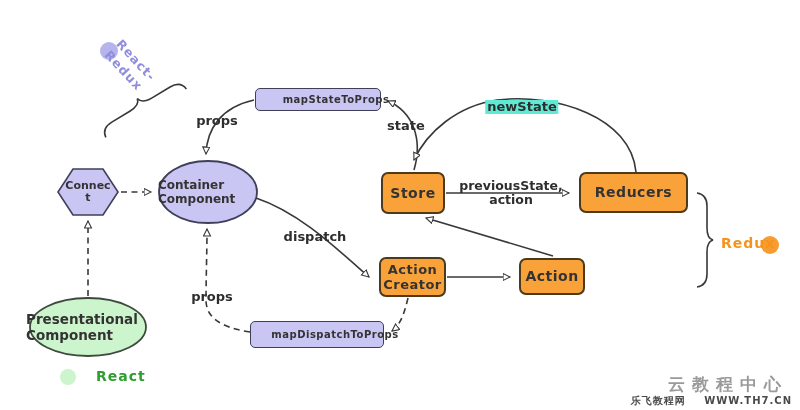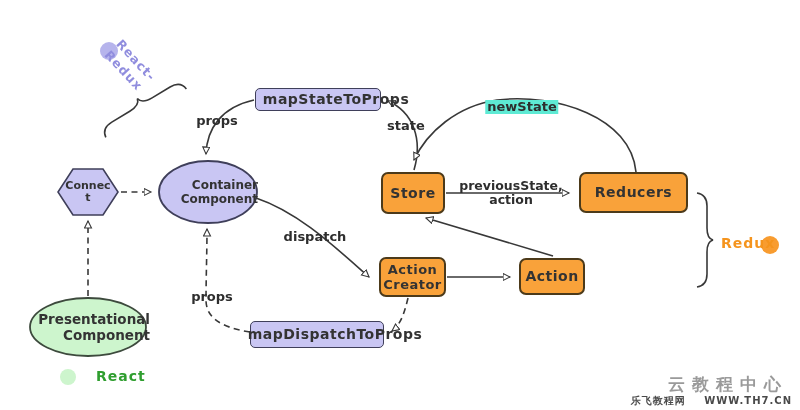--- a/index.html
+++ b/index.html
@@ -6,23 +6,23 @@
   .stage{
     position:relative;width:800px;height:410px;background:var(--background,#fff);
     font-family:"DejaVu Sans","Liberation Sans",sans-serif;overflow:hidden;
   }
   .stage svg{position:absolute;left:0;top:0;}
   .node{
     position:absolute;display:flex;flex-direction:column;align-items:center;justify-content:center;
     box-sizing:border-box;font-weight:bold;color:var(--node-text,#333);text-align:center;
     letter-spacing:.5px;line-height:1.18;
   }
-  .box-purple{background:var(--purple-fill);border:1.5px solid var(--purple-stroke);border-radius:5px;font-size:14px;padding-left:36px;}
+  .box-purple{background:var(--purple-fill);border:1.5px solid var(--purple-stroke);border-radius:5px;font-size:10px;padding-left:36px;}
   .box-orange{background:var(--orange-fill);border:2px solid var(--orange-stroke);border-radius:7px;font-size:14px;text-align:right;}
-  .ellipse-label,.hex-label{position:absolute;display:flex;flex-direction:column;align-items:flex-end;justify-content:center;
+  .ellipse-label,.hex-label{position:absolute;display:flex;flex-direction:column;align-items:flex-start;justify-content:center;
     font-weight:bold;color:var(--node-text,#333);text-align:center;line-height:1.2;}
   .hex-label{font-size:11px;overflow-wrap:anywhere;line-height:1.1;}
   .edge-label{
     position:absolute;transform:translate(-50%,-50%);font-weight:bold;font-size:13px;
     color:var(--label-text,#2e2e2e);white-space:nowrap;text-align:center;line-height:14px;
   }
   .bg-white{background:#5eead4;padding:0 2px;}
   .legend-label{position:absolute;font-weight:bold;white-space:nowrap;}
   .rr-label{
     position:absolute;left:100px;top:52px;font-weight:bold;font-size:12.5px;line-height:1.25;

